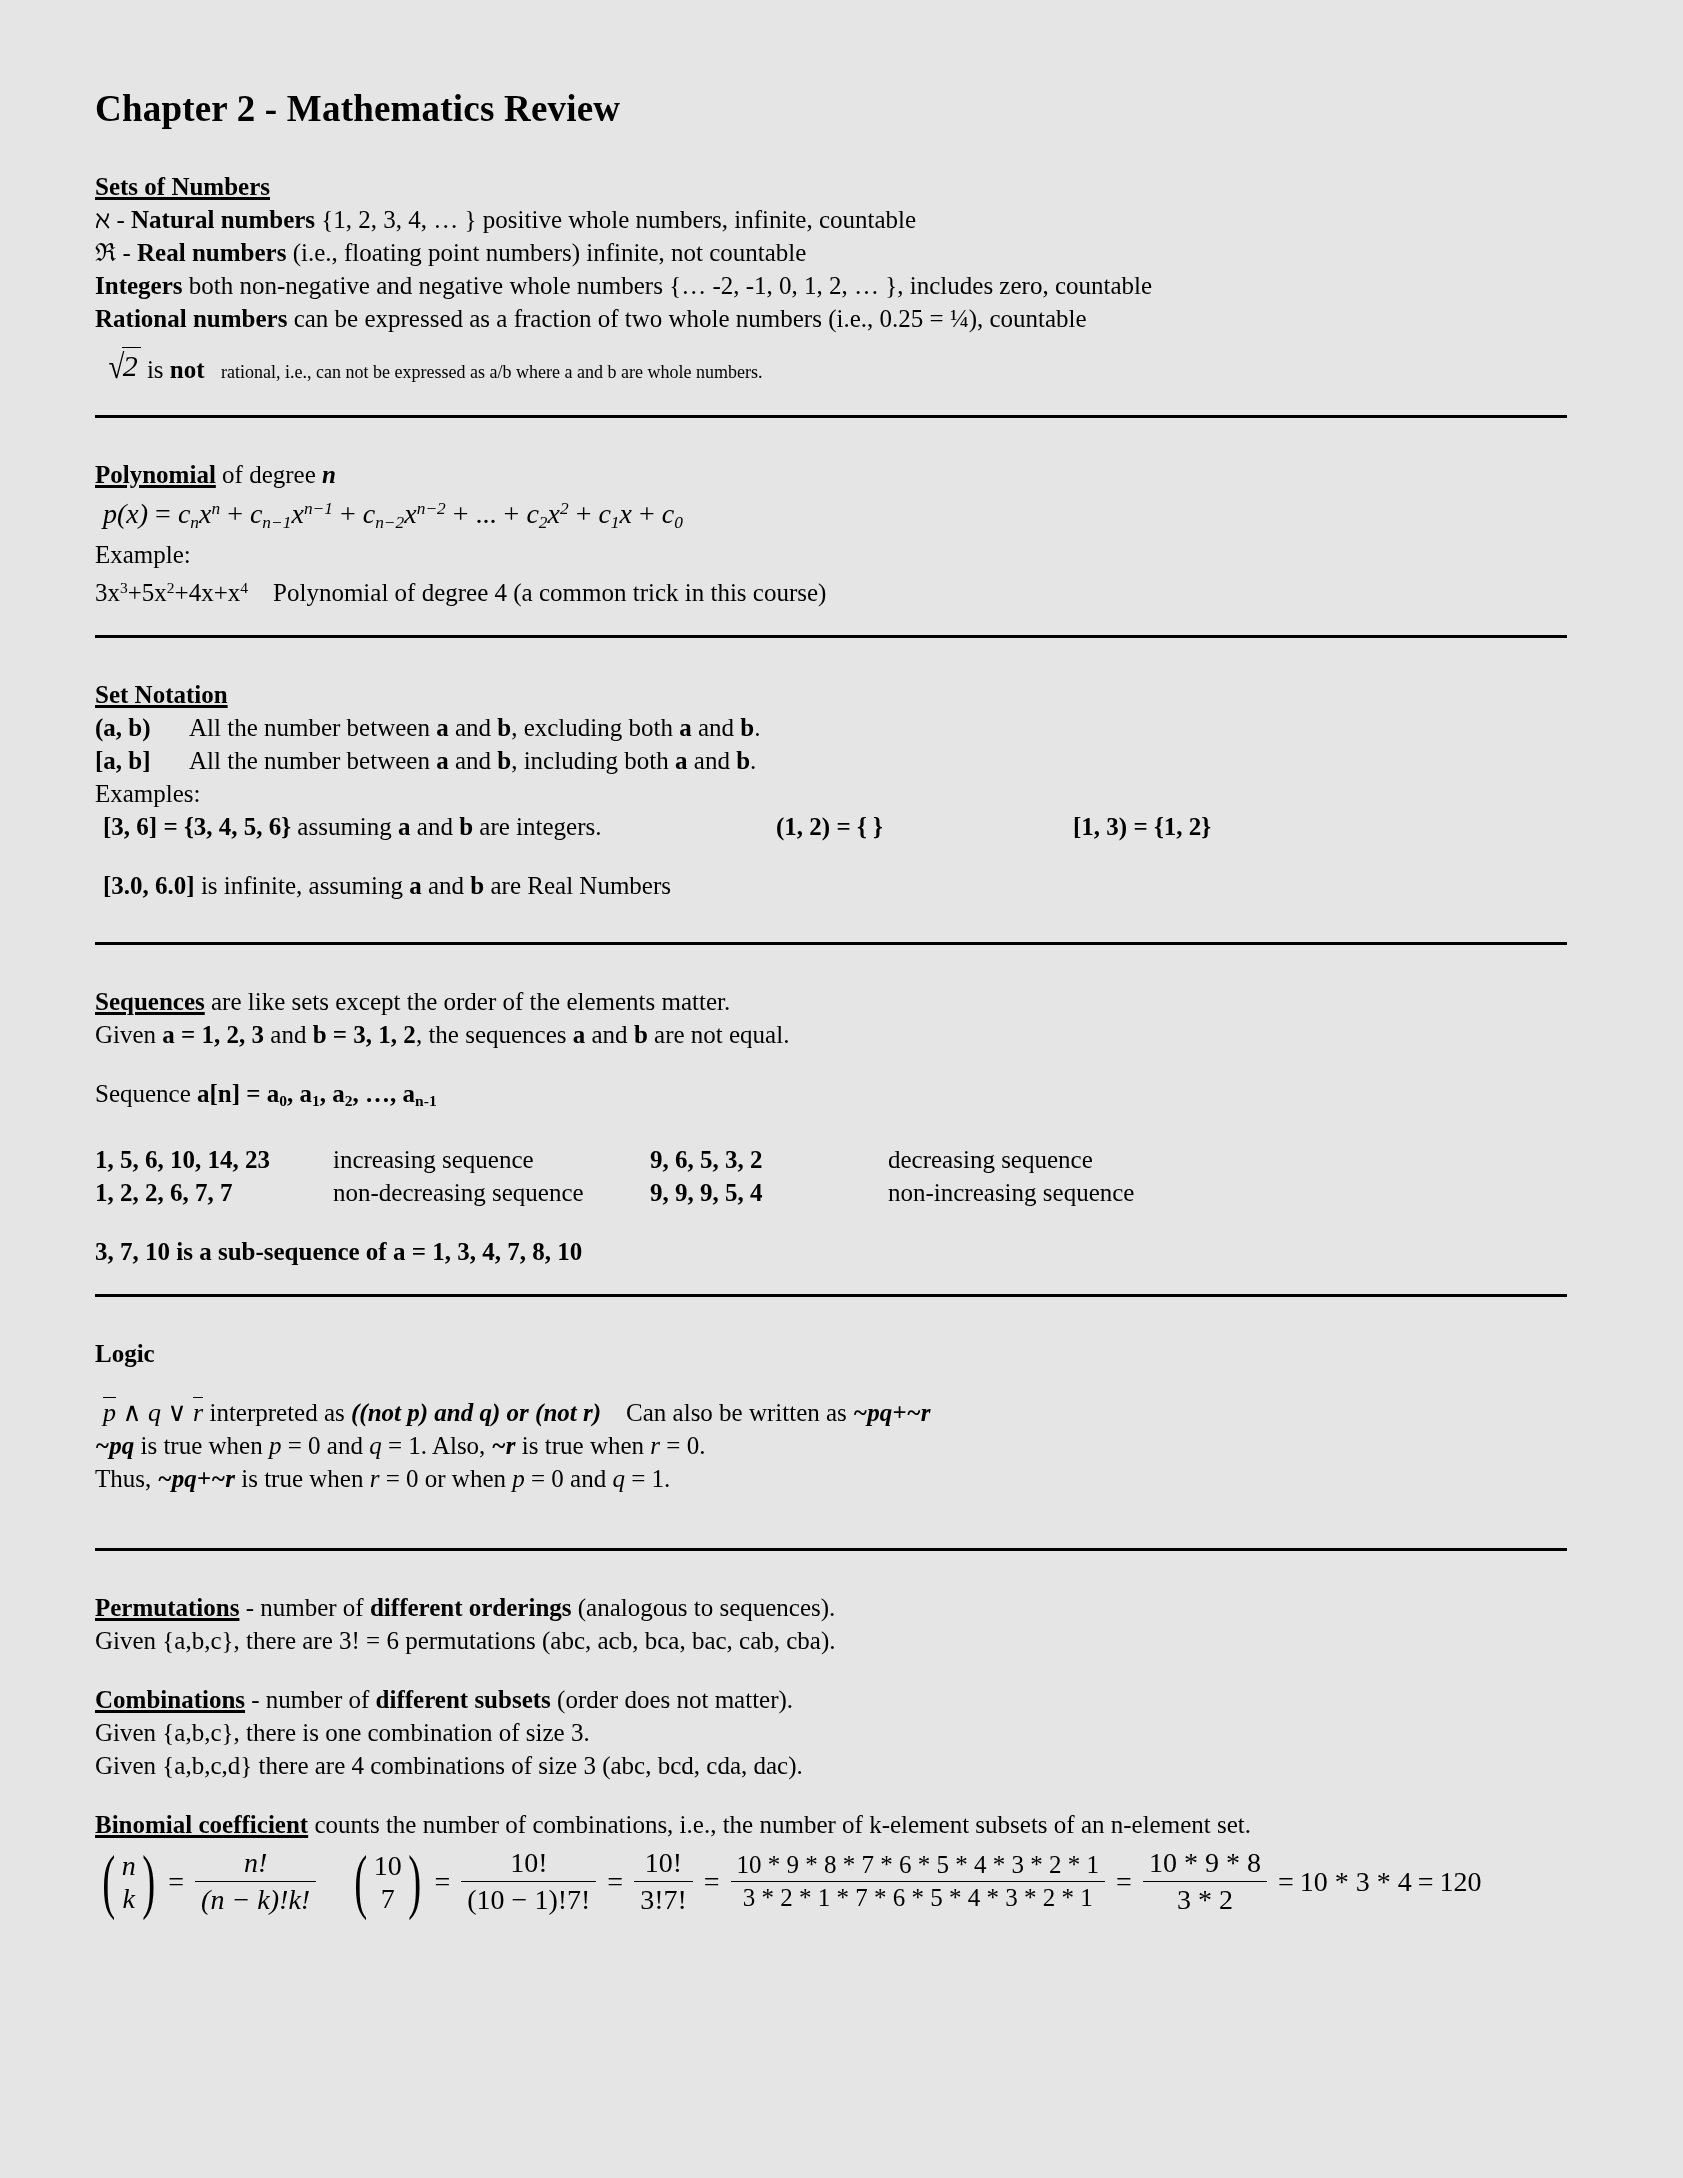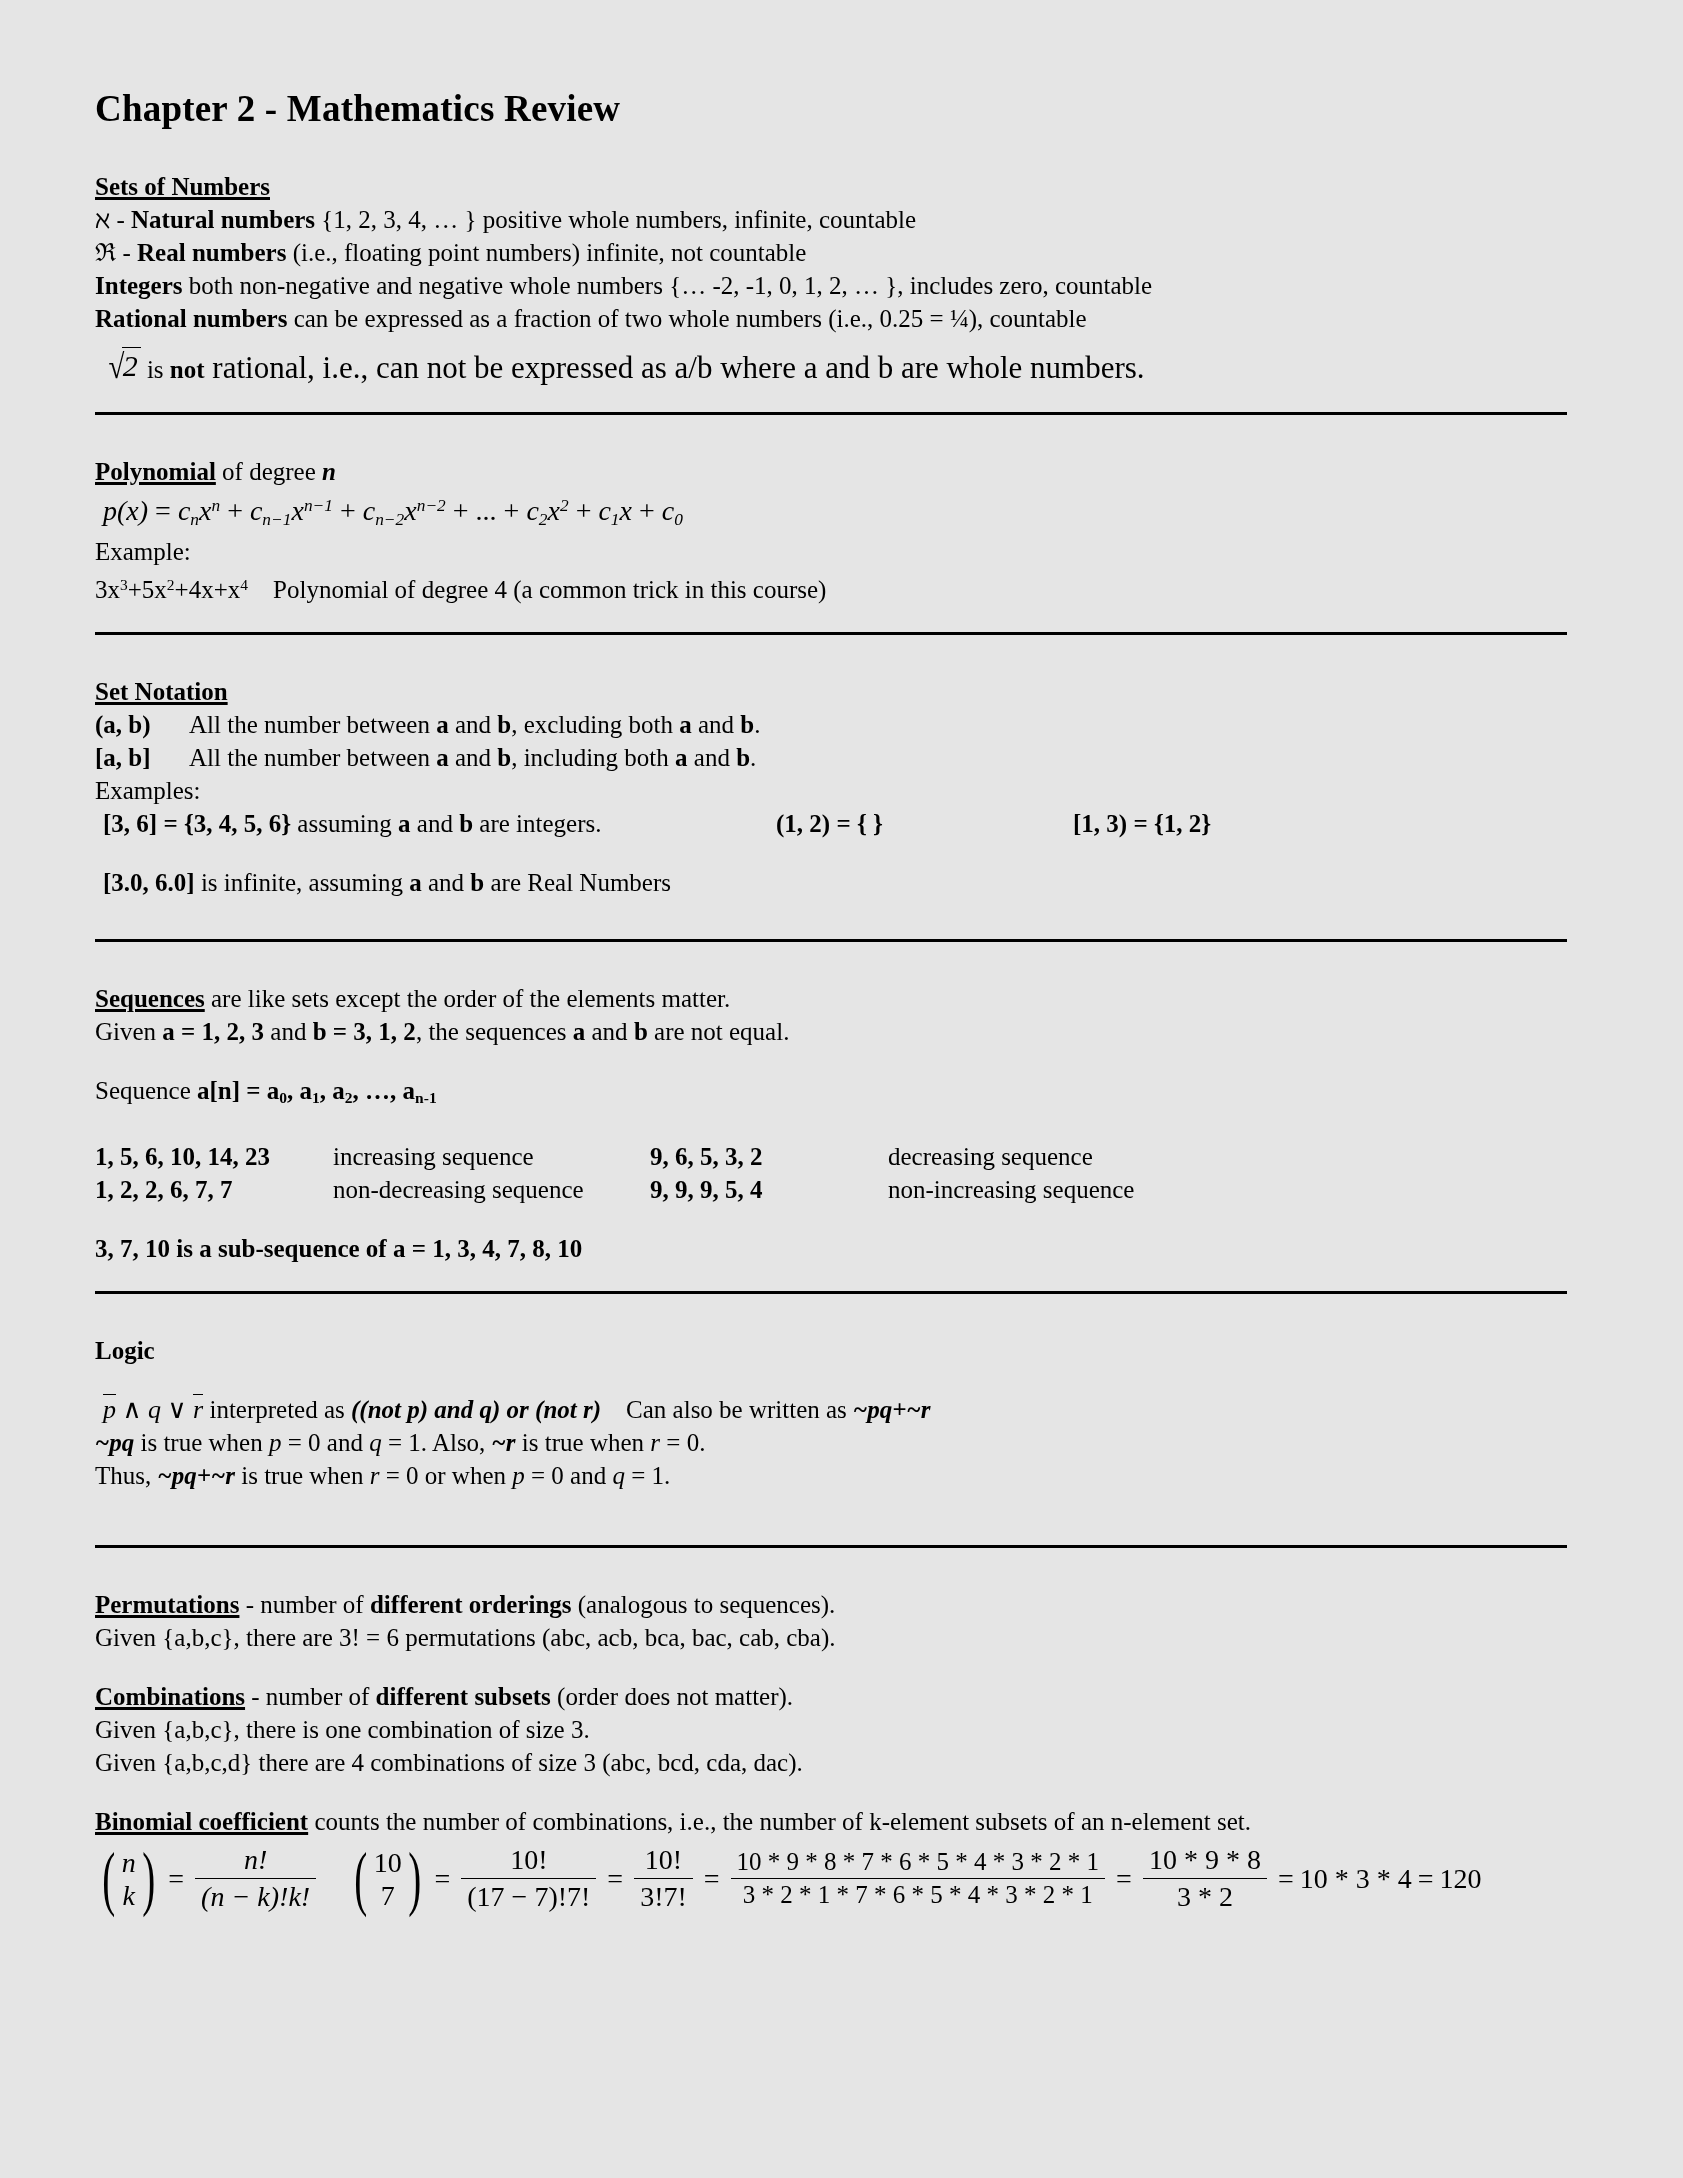--- a/index.html
+++ b/index.html
@@ -168,21 +168,21 @@
         <span>ℜ</span><span> - </span><b>Real numbers</b><span> (i.e., floating point numbers) infinite, not countable</span>
       </div>
       <div class="ln">
         <b>Integers</b><span> both non-negative and negative whole numbers {… -2, -1, 0, 1, 2, … }, includes zero, countable</span>
       </div>
       <div class="ln">
         <b>Rational numbers</b><span> can be expressed as a fraction of two whole numbers (i.e., 0.25 = ¼), countable</span>
       </div>
       <div class="sp-sm"></div>
       <div class="ln" style="padding-left:10px;">
-        <span class="sqrt"><span class="rad">√</span><span class="radicand">2</span></span><span style="font-size:25px;"> is </span><b style="font-size:25px;">not</b><span style="font-size:31px;"> rational, i.e., can not be expressed as a/b where a and b are whole numbers.</span>
+        <span class="sqrt"><span class="rad">√</span><span class="radicand">2</span></span><span style="font-size:25px;"> is </span><b style="font-size:25px;">not</b><span style="font-size:18px;margin-left:12px;"> rational, i.e., can not be expressed as a/b where a and b are whole numbers.</span>
       </div>
       <div class="sp-md"></div>
       <hr class="hr">
     </div>
 
 
     <div class="sect">
       <div class="sp-lg"></div>
       <div class="ln">
         <b class="u">Polynomial</b><span> of degree </span><b><i>n</i></b>
@@ -318,21 +318,21 @@
           <span class="par">(</span>
           <span class="stack nrm">
               <span>10</span>
               <span>7</span>
             </span>
           <span class="par">)</span>
         </span>
         <span class="eq">=</span>
         <span class="frac nrm">
           <span class="num">10!</span>
-          <span class="den">(17 − 7)!7!</span>
+          <span class="den">(10 − 1)!7!</span>
         </span>
         <span class="eq">=</span>
         <span class="frac nrm">
           <span class="num">10!</span>
           <span class="den">3!7!</span>
         </span>
         <span class="eq">=</span>
         <span class="frac nrm" style="font-size:25px;">
           <span class="num">10 * 9 * 8 * 7 * 6 * 5 * 4 * 3 * 2 * 1</span>
           <span class="den">3 * 2 * 1 * 7 * 6 * 5 * 4 * 3 * 2 * 1</span>

